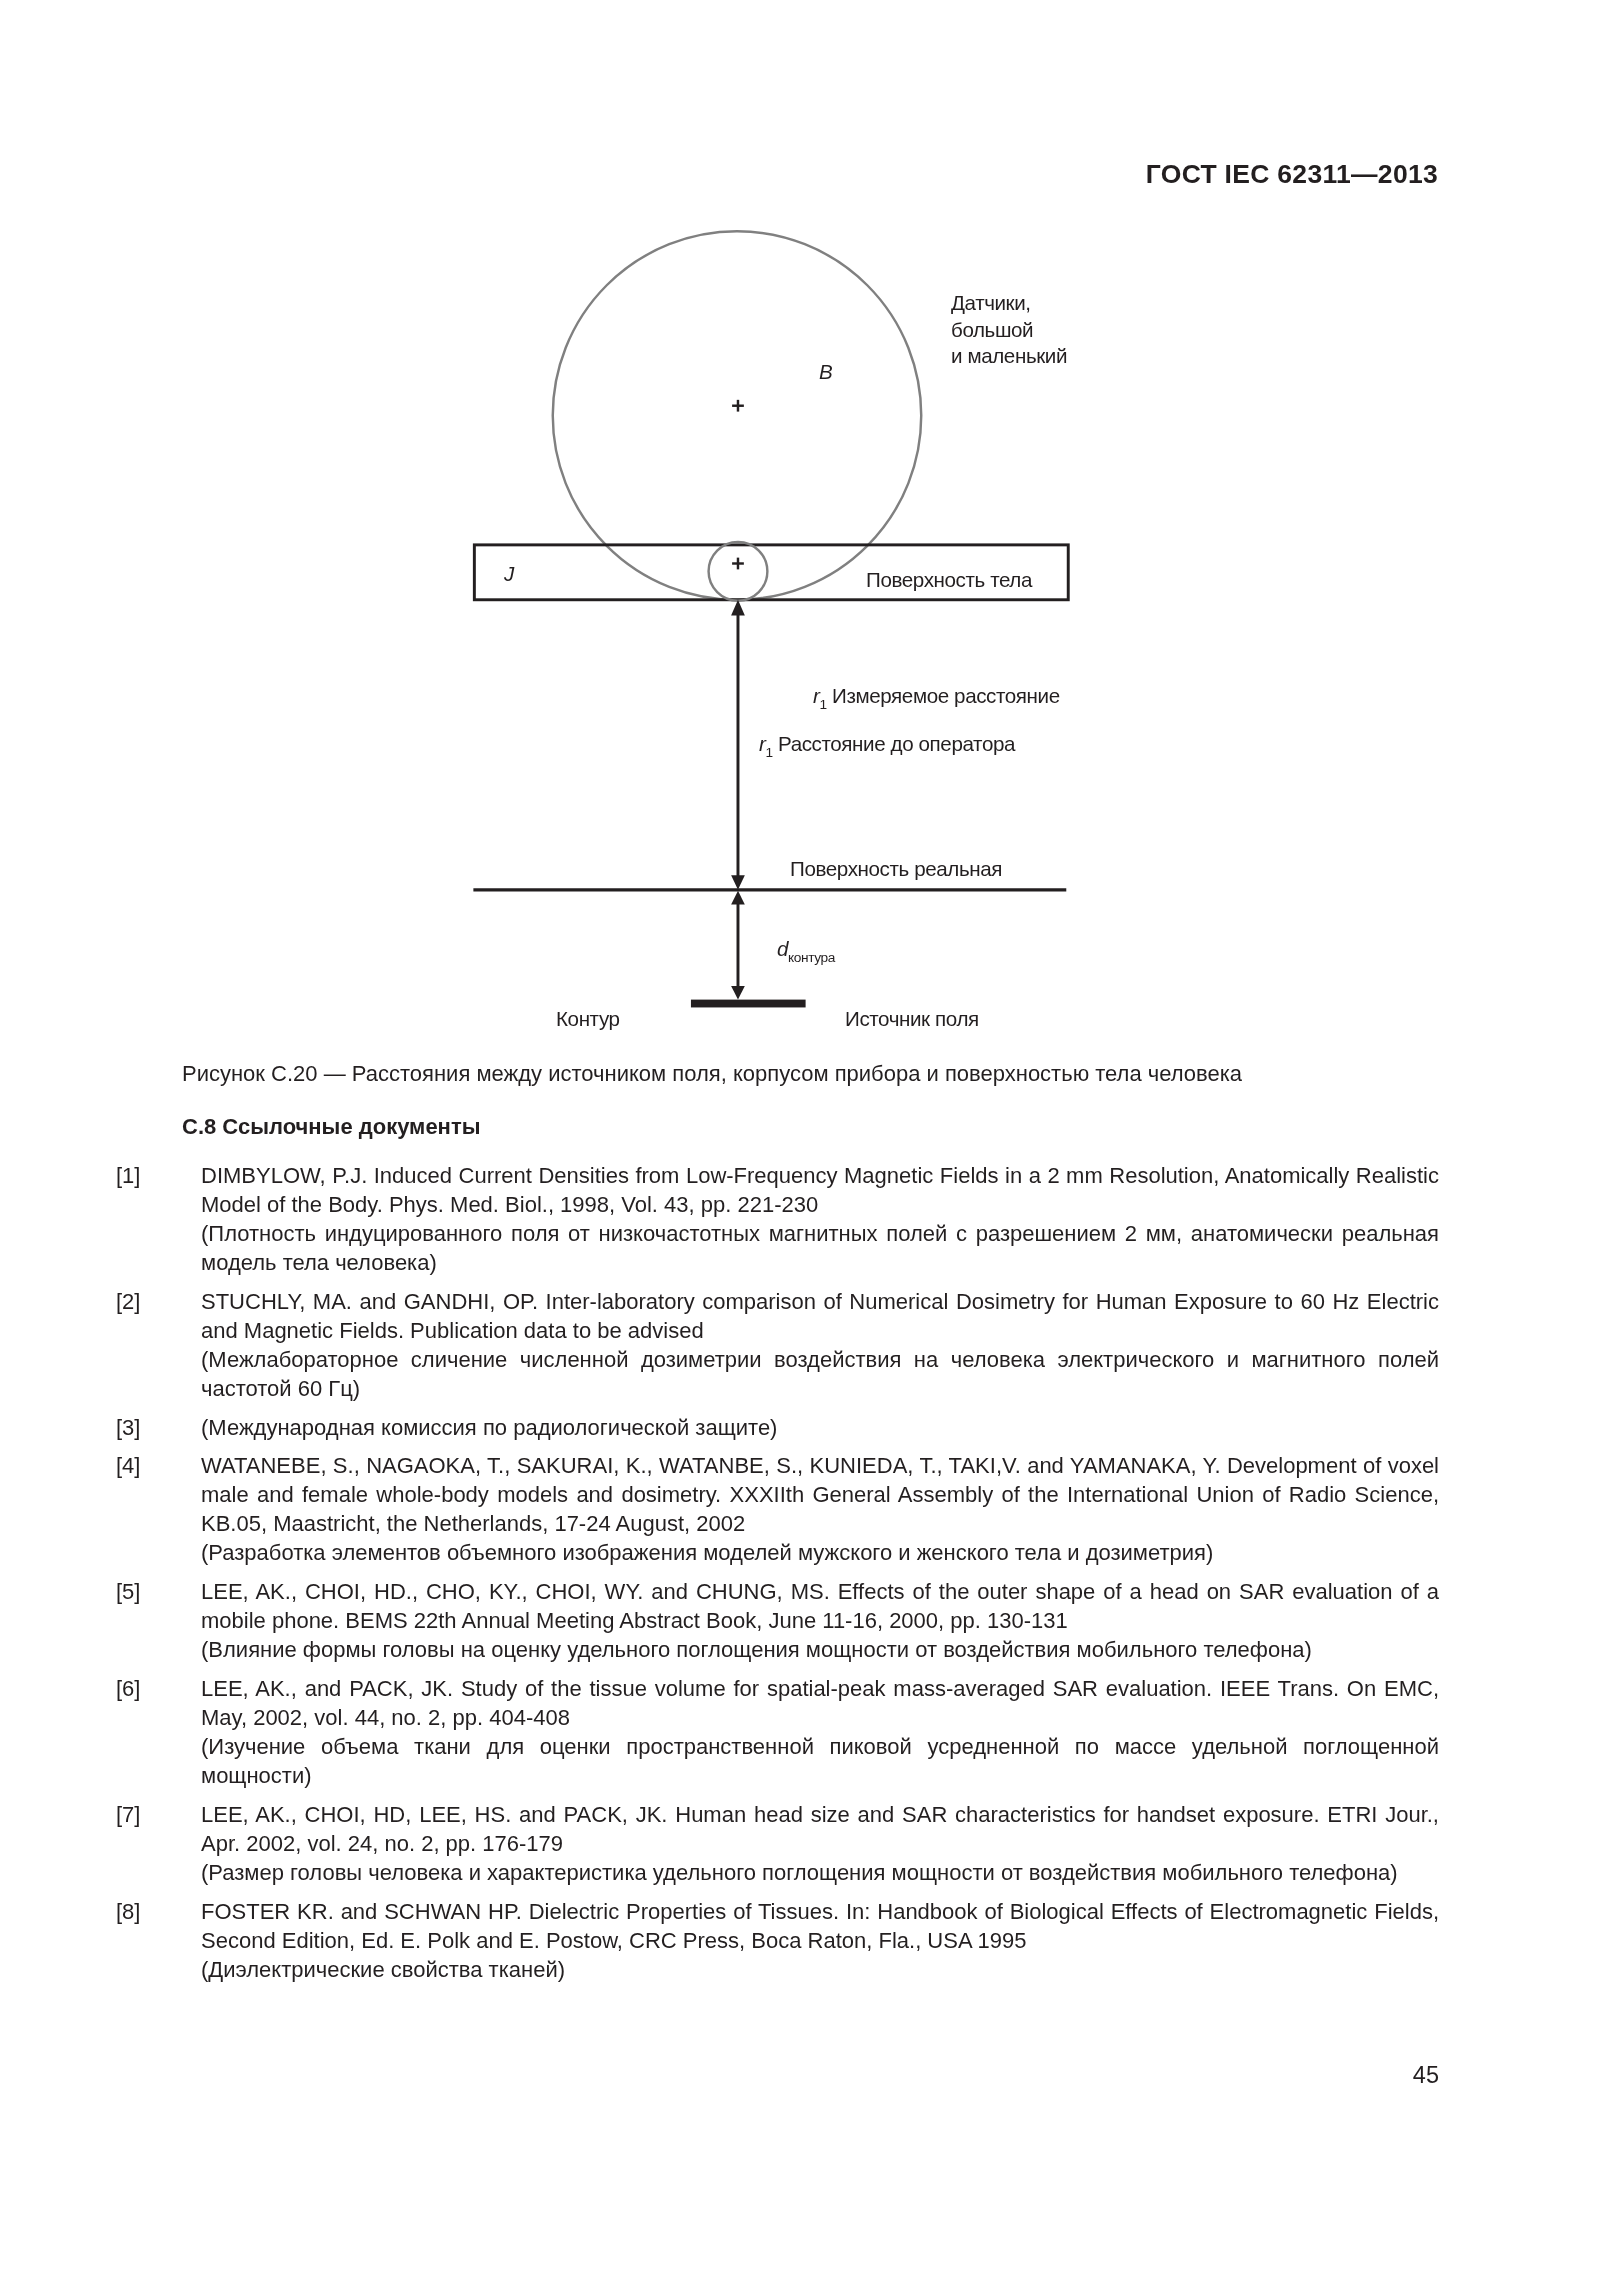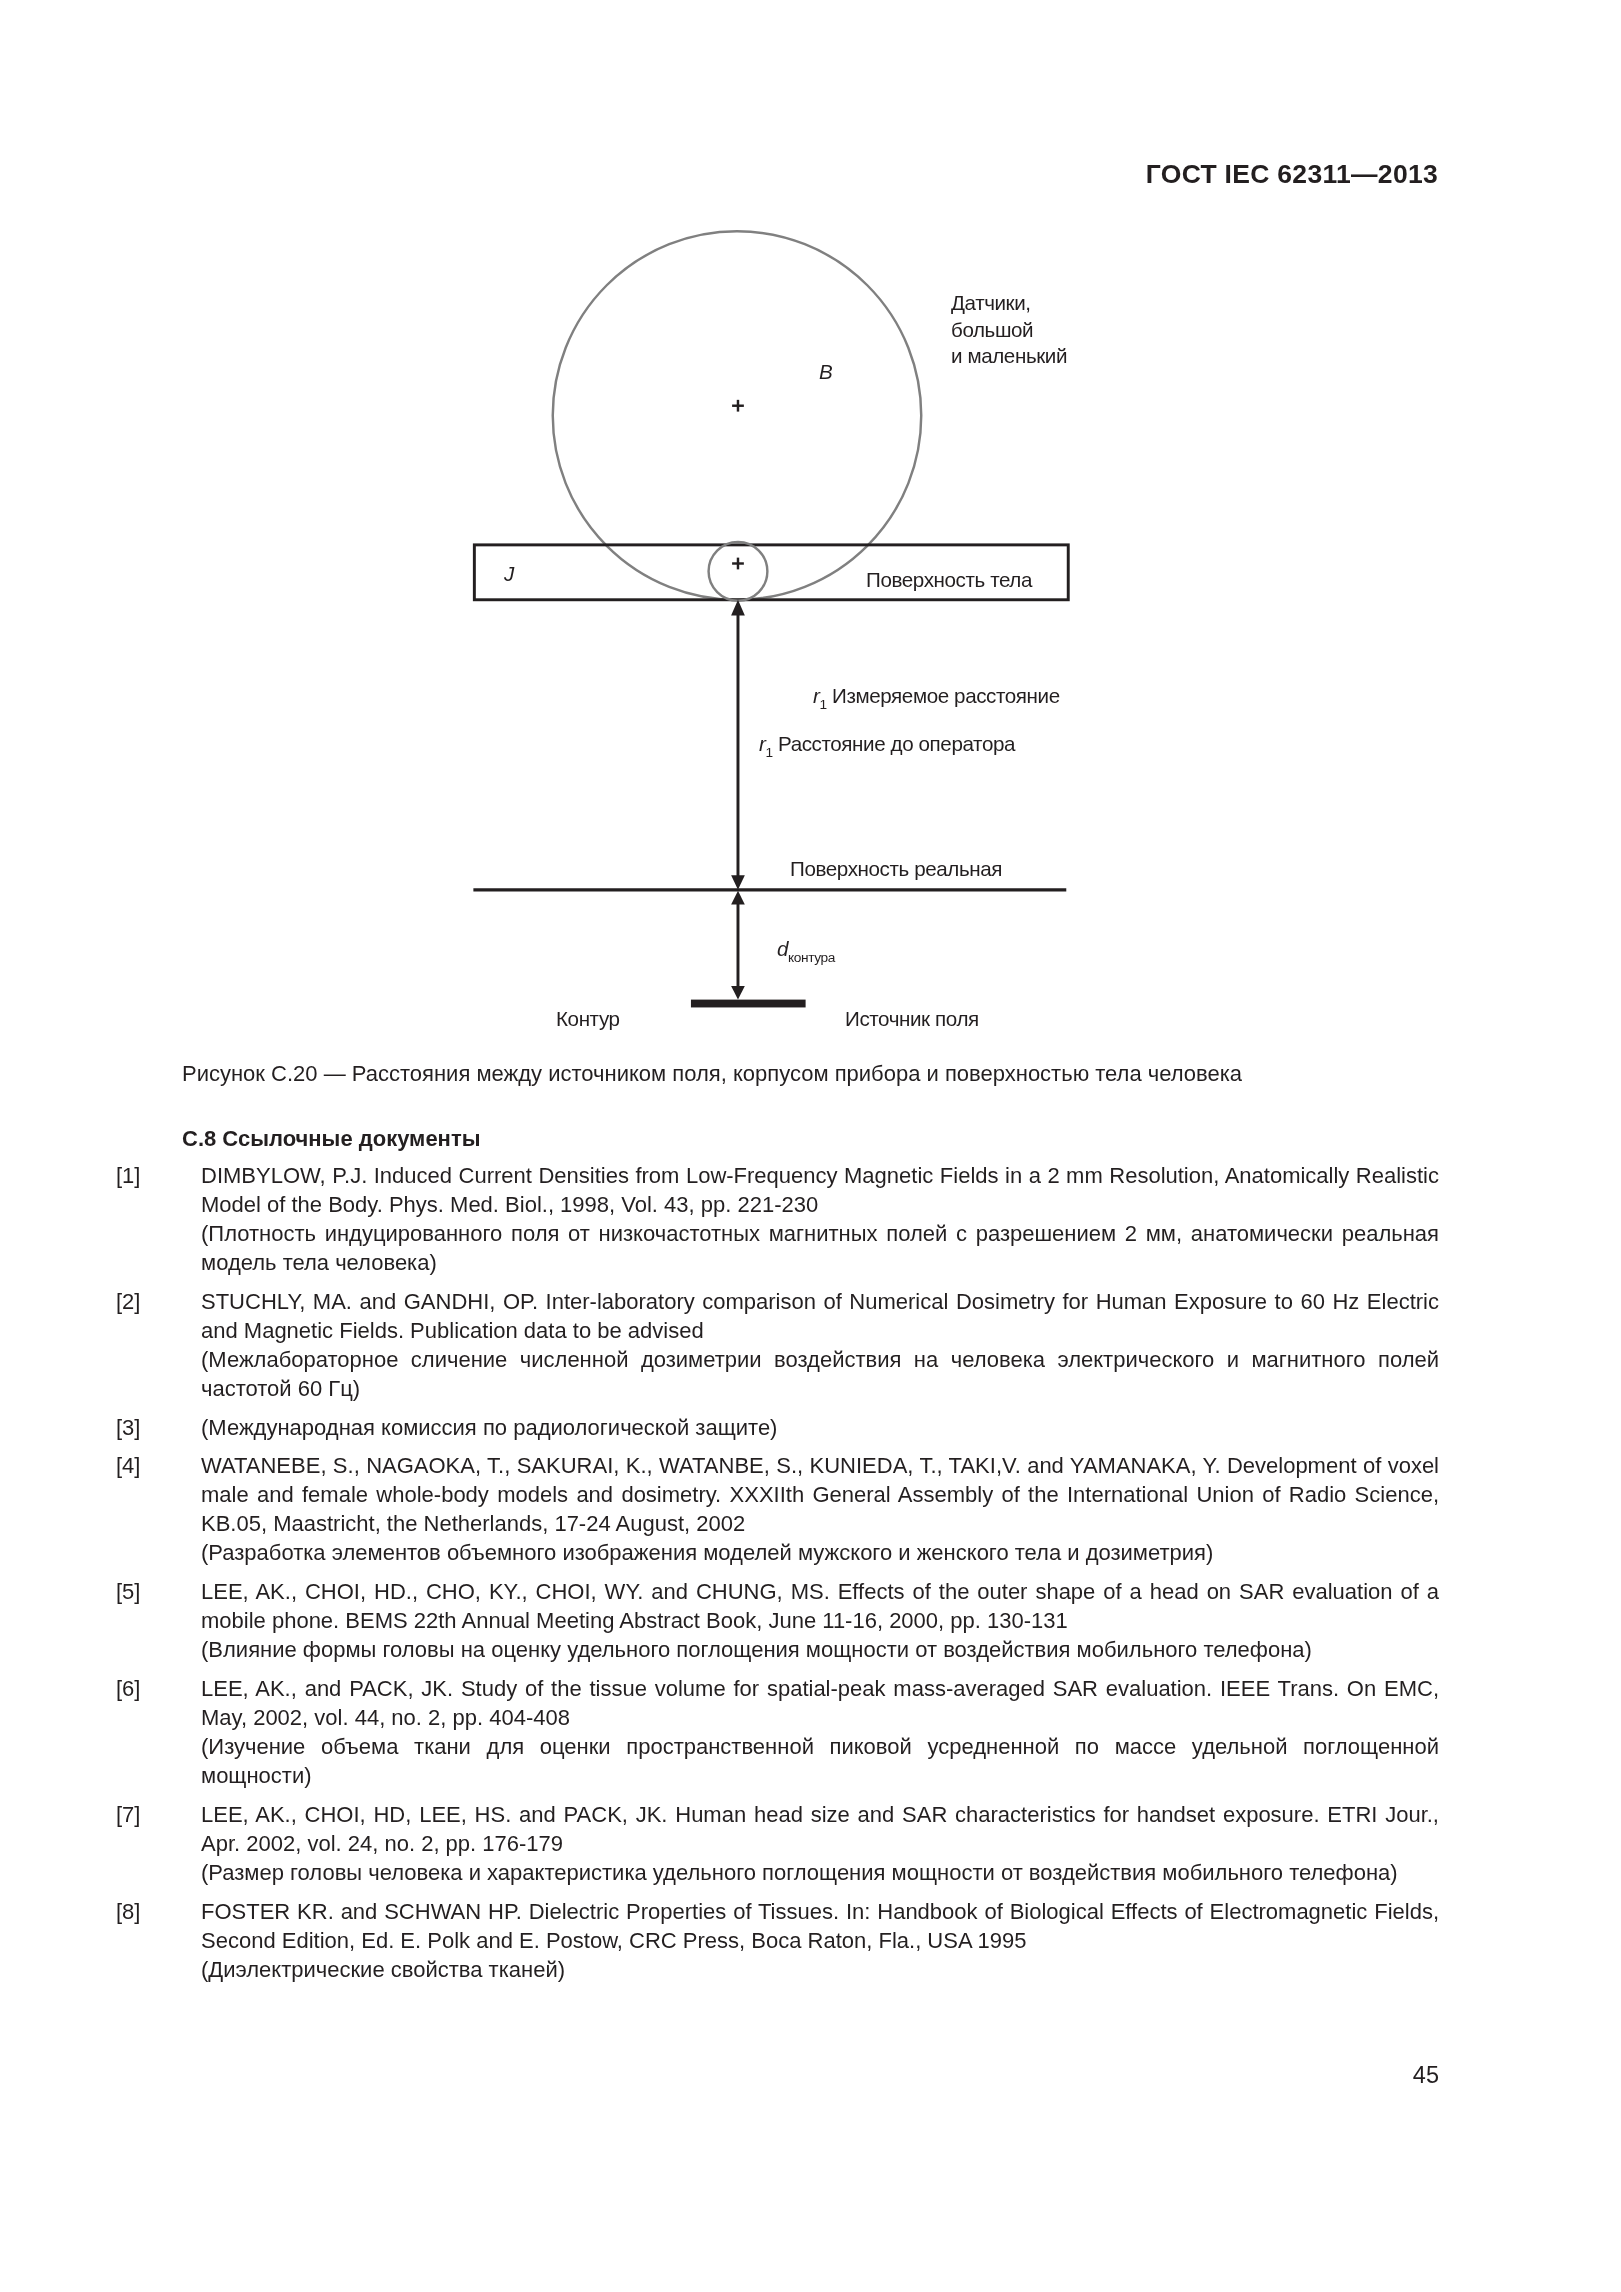--- a/index.html
+++ b/index.html
@@ -5,21 +5,21 @@
   html, body { margin:0; padding:0; background:#ffffff; }
   body { width:1621px; height:2293px; position:relative; overflow:hidden;
          font-family:"Liberation Sans", sans-serif; color:#231f20; }
   .header { position:absolute; right:183px; top:159px; font-size:26.5px; font-weight:bold; letter-spacing:0.3px; }
   .figure { position:absolute; left:0; top:0; width:1621px; height:1078px; }
   .figure svg { position:absolute; left:0; top:0; }
   .dlabel { position:absolute; font-size:20.6px; font-weight:normal; line-height:26.5px; white-space:nowrap; letter-spacing:-0.4px; }
   .ital { font-style:italic; }
   .sub { font-size:13.7px; position:relative; top:5.9px; }
   .caption { position:absolute; left:182px; top:1061px; font-size:22px; white-space:nowrap; }
-  .section { position:absolute; left:182px; top:1114px; font-size:22px; font-weight:bold;margin-top:12px; }
+  .section { position:absolute; left:182px; top:1114px; font-size:22px; font-weight:bold; }
   .refs { position:absolute; left:116px; top:1161px; width:1323px; font-size:22px; line-height:29px; }
   .ref { position:relative; padding-left:57px; margin-bottom:9.8px; text-align:justify; }
   .ref .num { position:absolute; left:0; top:0; }
   .ref .en, .ref .ru { display:block;margin-left:28px; }
   .pagenum { position:absolute; right:182px; top:2062px; font-size:23.5px; }
 </style>
 </head>
 <body>
 
 <div class="header">ГОСТ IEC 62311—2013</div>

